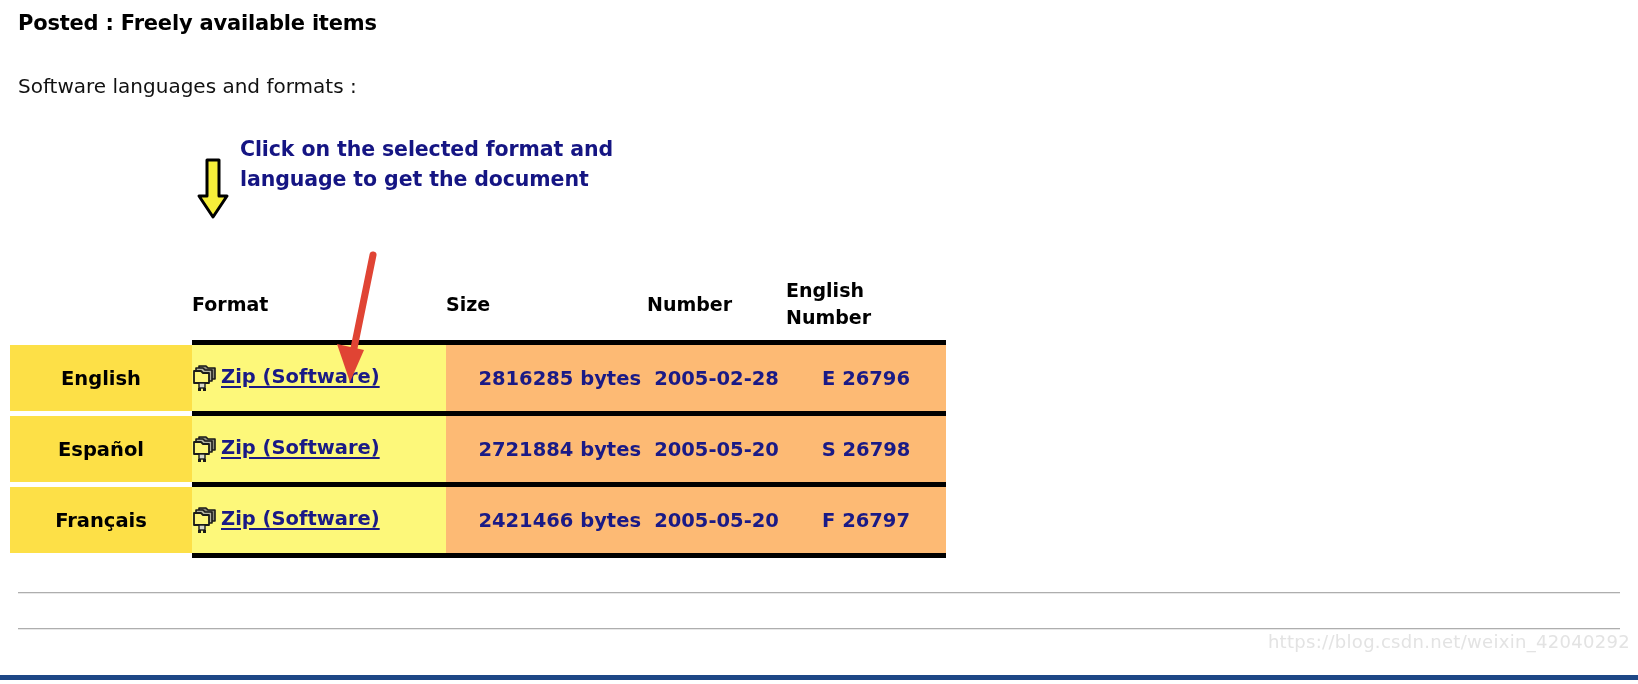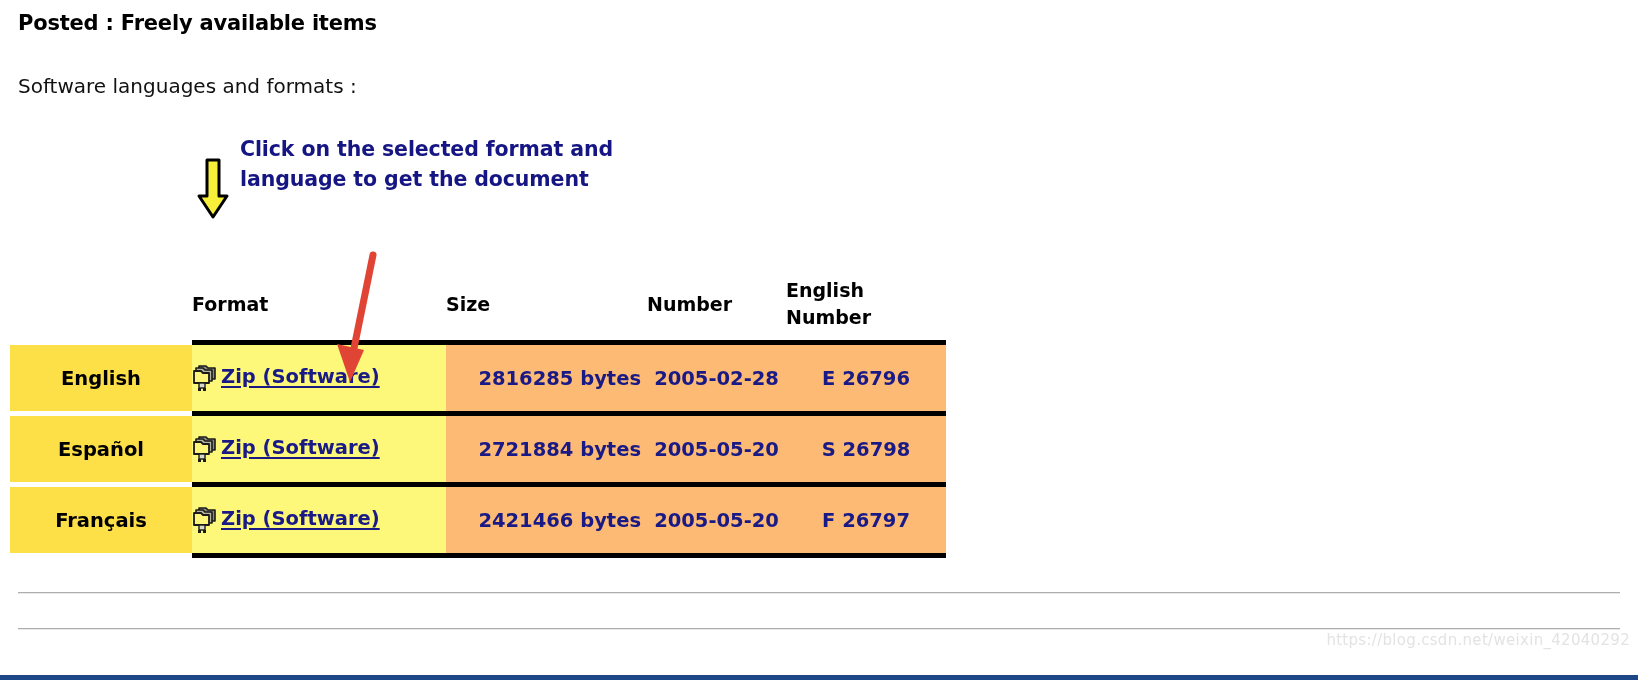--- a/index.html
+++ b/index.html
@@ -183,21 +183,21 @@
     top: 675px;
     width: 1638px;
     height: 5px;
     background: #1d4786;
   }
 
   #watermark {
     position: absolute;
     right: 8px;
     top: 631px;
-    font-size: 15px;
+    font-size: 18px;
     color: #e3e3e3;
     letter-spacing: 0.3px;
     white-space: nowrap;
   }
 </style>
 </head>
 <body>
 
 <div id="page-title">Posted : Freely available items</div>
 <div id="page-subtitle">Software languages and formats :</div>

